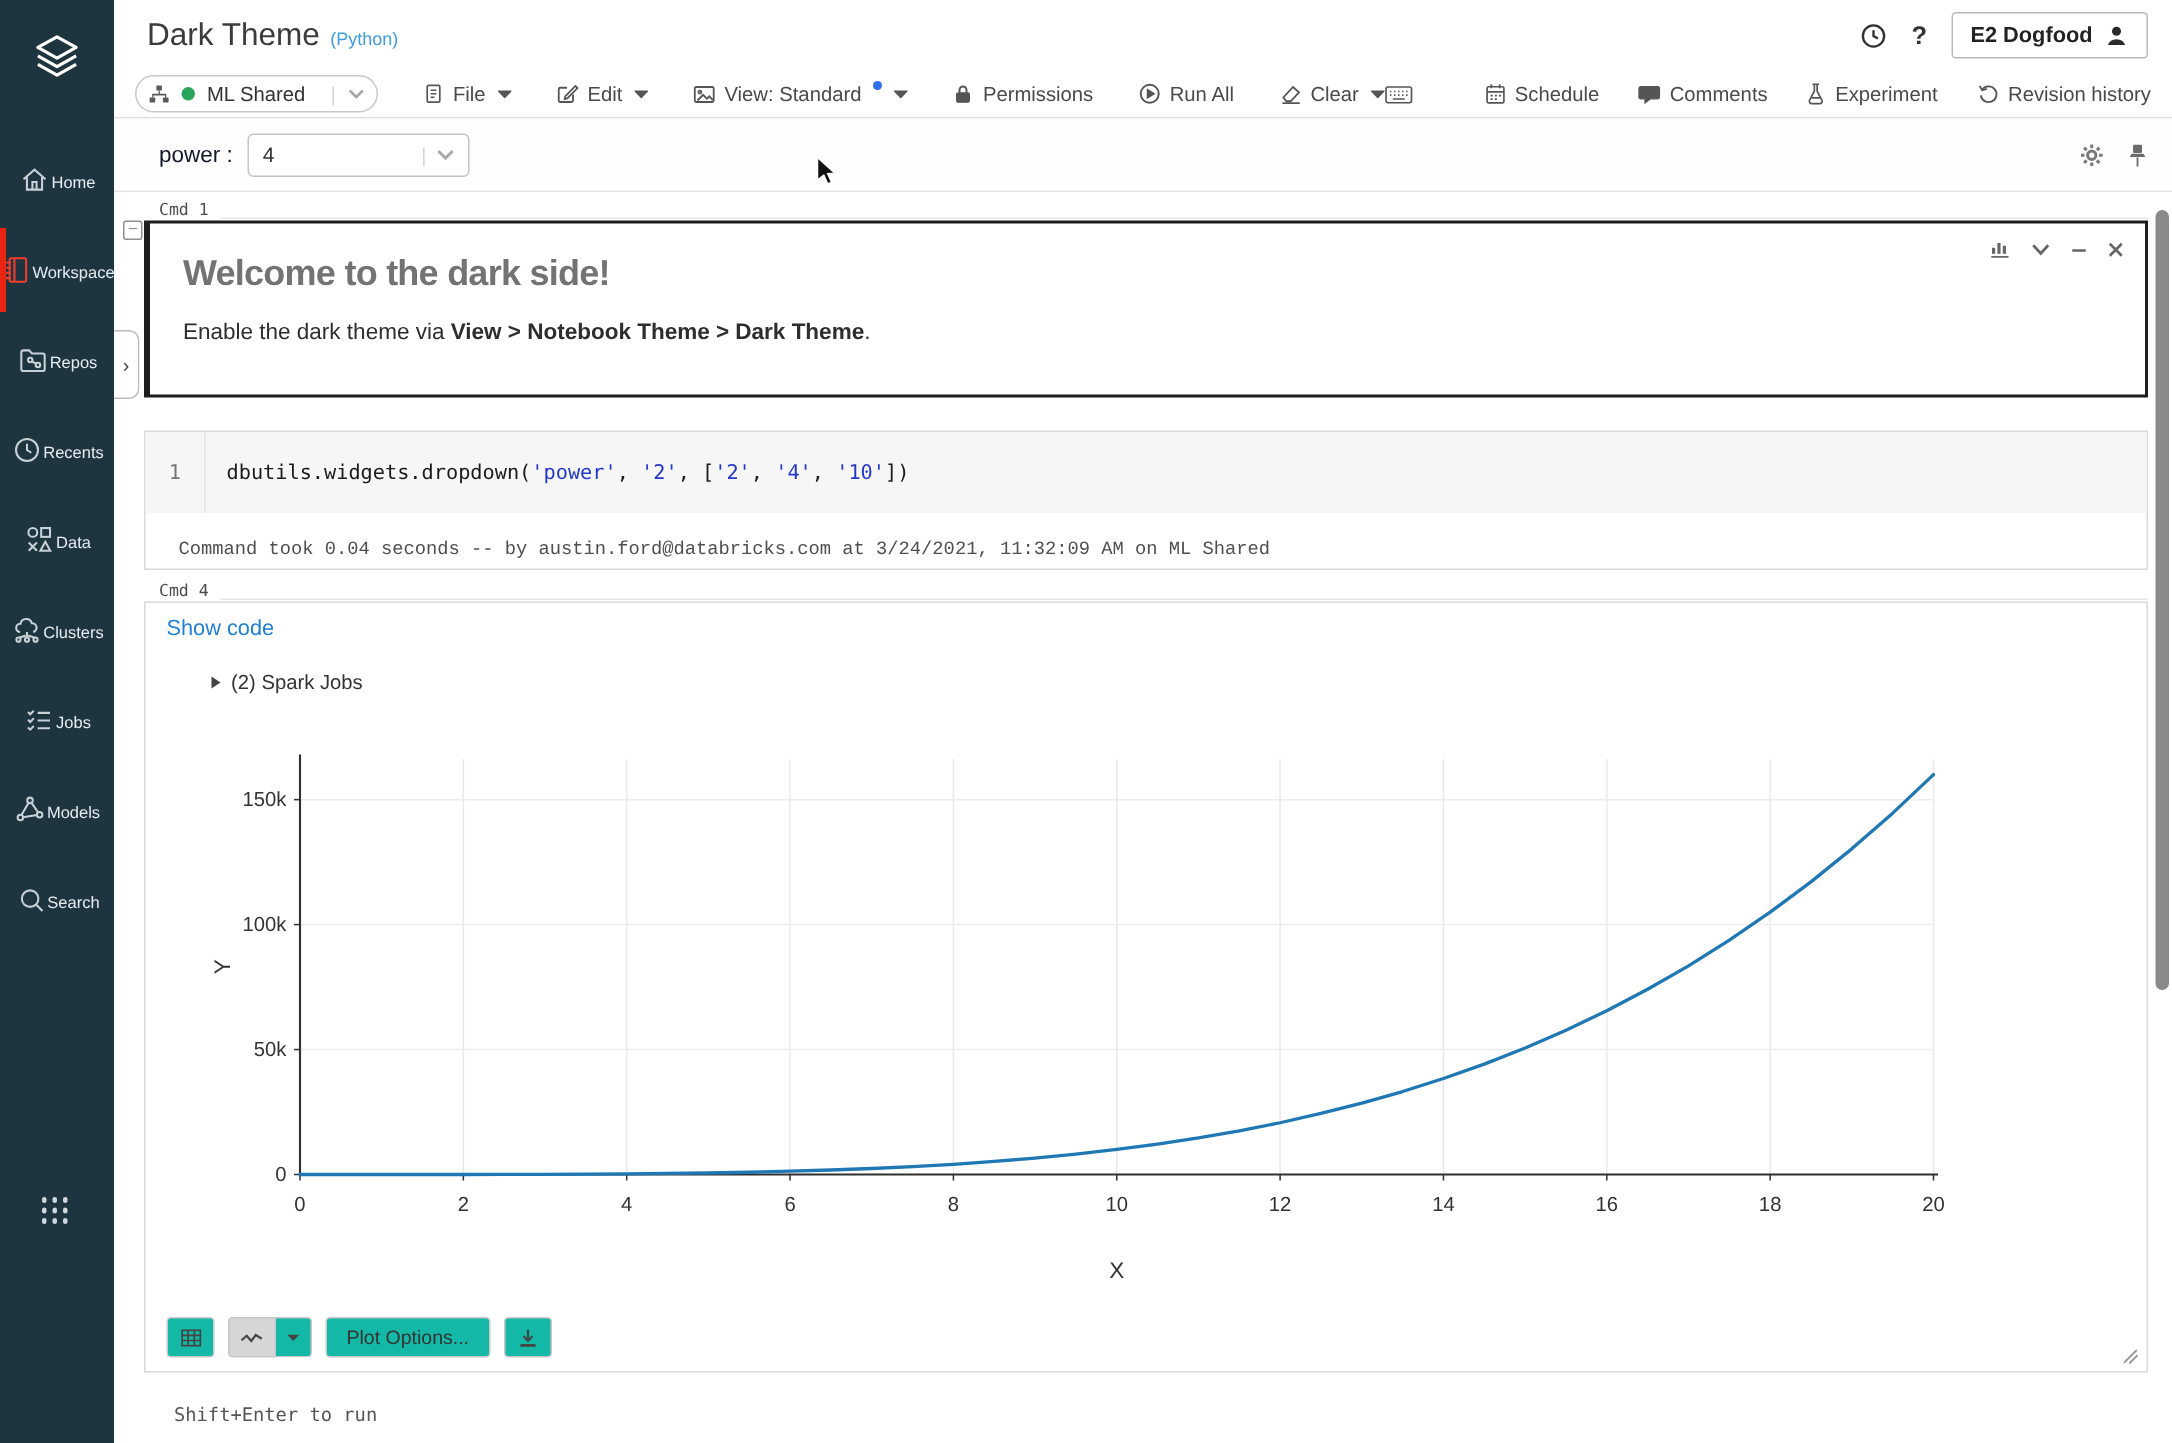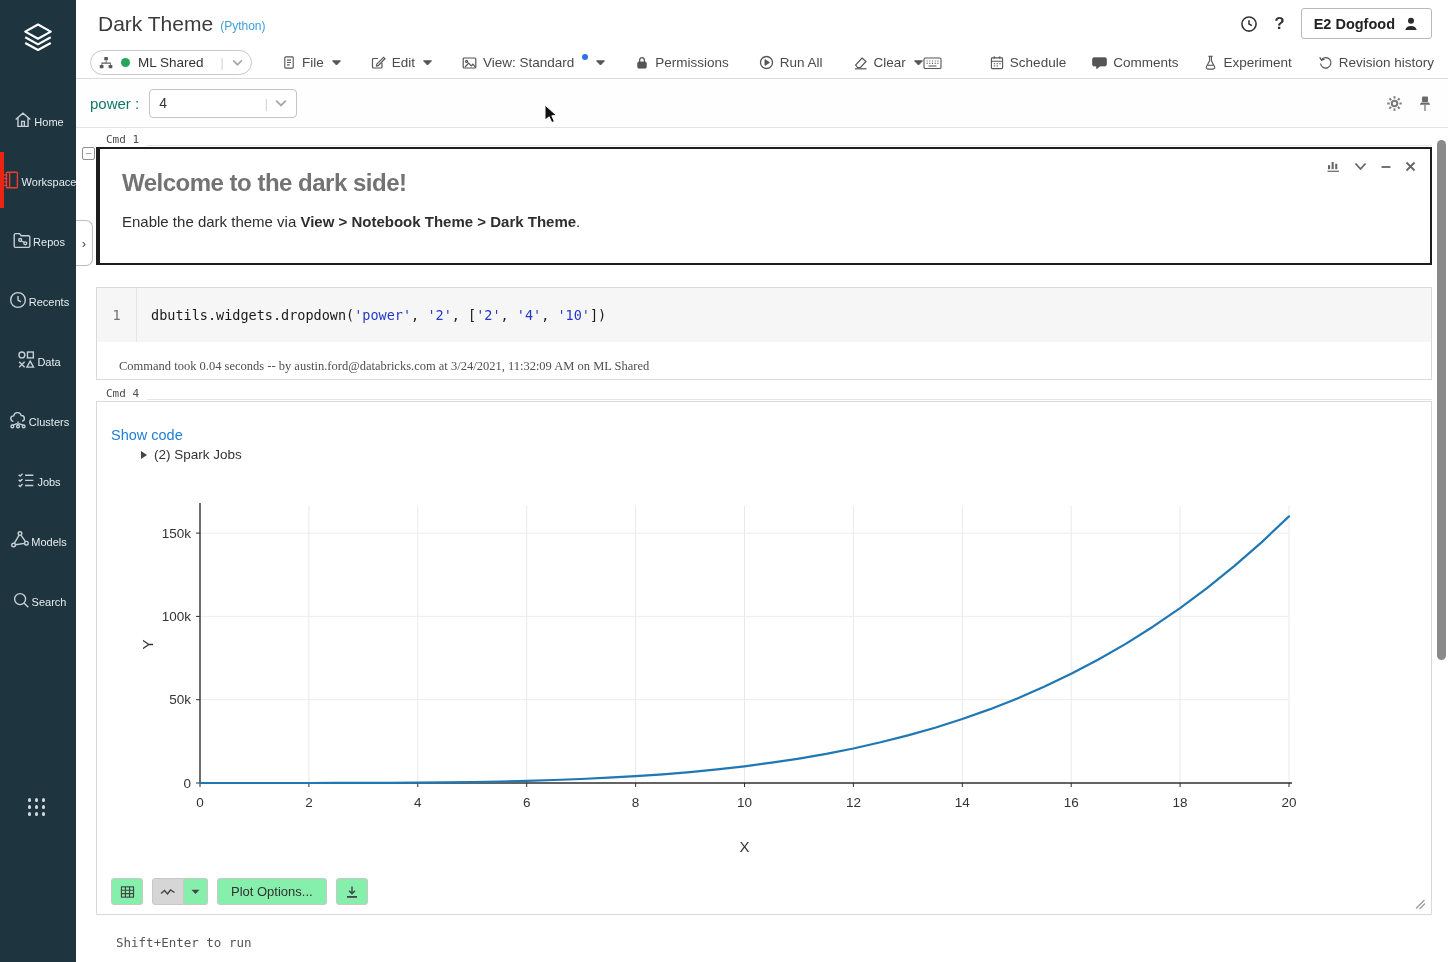--- a/index.html
+++ b/index.html
@@ -42,21 +42,21 @@
   .menu-item { display:flex; align-items:center; gap:6px; margin-left:30px; cursor:pointer; white-space:nowrap; }
   .menu-item svg { stroke:#555; }
   .caret { margin-left:2px; }
   .blue-dot { width:6px; height:6px; border-radius:50%; background:#2f6fed; position:relative; top:-6px; margin-left:2px; }
   .menubar-right { margin-left:auto; display:flex; align-items:center; gap:26px; }
   .menubar-right .menu-item { margin-left:0; }
   .kb-gap { margin-right:22px; }
 
   .widgetbar { position:absolute; left:0; top:79px; right:0; height:49px; border-bottom:1px solid #e3e3e3;
     display:flex; align-items:center; padding:0 16px 0 14px; background:#fefefe; }
-  .widget-label { font-size:15px; color:#0f766e; margin-right:10px; }
+  .widget-label { font-size:15px; color:#0f172a; margin-right:10px;margin-left:16px; }
   .widget-select { width:148px; height:29px; border:1px solid #c4c4c4; border-radius:4px; background:#fff;
     display:flex; align-items:center; padding:0 9px; font-size:14px; color:#333; cursor:pointer; }
   .widget-select .val { flex:1; }
   .widgetbar-right { margin-left:auto; display:flex; align-items:center; gap:15px; }
 
   
   .notebook { position:absolute; left:0; top:128px; right:0; height:834px; background:#fff; }
   .cells { position:absolute; left:20px; top:0; width:1336px; }
 
   .cmd-label { position:relative; height:14px; font-family:"DejaVu Sans Mono", monospace; font-size:11px; color:#4d4d4d; }
@@ -74,32 +74,32 @@
   .cell-icons { position:absolute; top:10px; right:14px; display:flex; align-items:center; gap:13px; }
   .cell-icons .icn { cursor:pointer; }
 
   .cell-code { position:absolute; left:0; top:159px; width:1336px; height:93px; border:1px solid #d9d9d9; background:#fff; }
   .codeblock { height:54px; background:#f6f6f6; display:flex; align-items:center;
     font-family:"DejaVu Sans Mono", monospace; font-size:13.5px; }
   .gutter { width:40px; text-align:center; color:#737373; border-right:1px solid #e6e6e6; align-self:stretch;
     display:flex; align-items:center; justify-content:center; }
   .codeline { padding-left:14px; color:#1a1a1a; white-space:pre; }
   .tok-string { color:#2438c9; }
-  .result-line { font-family:Liberation Serif, serif; font-size:12.5px; color:#4f4f4f; margin:17px 0 16px 22px; }
+  .result-line { font-family:Liberation Mono, monospace; font-size:12.5px; color:#4f4f4f; margin:17px 0 16px 22px; }
 
   .cell-chart { position:absolute; left:0; top:273px; width:1336px; height:514px; border:1px solid #d9d9d9; background:#fff; }
-  .show-code { position:absolute; left:14px; top:25px; font-size:14.5px; color:#1f81d6; cursor:pointer; }
+  .show-code { position:absolute; left:14px; top:9px; font-size:14.5px; color:#1f81d6; cursor:pointer; }
   .spark-jobs { position:absolute; left:32px; top:45px; font-size:13.5px; color:#333; display:flex; align-items:center; gap:7px; cursor:pointer;padding-left:12px; }
   .tri-right { width:0; height:0; border-left:6px solid #444; border-top:4.5px solid transparent; border-bottom:4.5px solid transparent; }
   #chart-svg { position:absolute; left:0; top:90px; }
   .tick { font-size:13.5px; fill:#333; font-family:"Liberation Sans", sans-serif; }
   .axis-title { font-size:15px; fill:#333; font-family:"Liberation Sans", sans-serif; }
 
   .chart-controls { position:absolute; left:14px; top:476px; display:flex; align-items:center; gap:9px; }
-  .btn { height:27px; border:1px solid #c8c8c8; border-radius:3px; background:#86efac; display:flex; align-items:center;
+  .btn { height:27px; border:1px solid #c8c8c8; border-radius:3px; background:#14b8a6; display:flex; align-items:center;
     justify-content:center; cursor:pointer; font-size:13px; color:#333; }
   .btn.sq { width:32px; }
   .btn-group { display:flex; }
   .btn-group .btn:first-child { border-radius:3px 0 0 3px; background:#d6d6d6; }
   .btn-group .btn:last-child { border-radius:0 3px 3px 0; width:24px; border-left:none; }
   .btn.plot-opts { padding:0 13px; }
   .resize-handle { position:absolute; right:5px; bottom:4px; cursor:nwse-resize; }
 
   .footer-hint { position:absolute; left:20px; top:807px; font-family:"DejaVu Sans Mono", monospace; font-size:12.5px; color:#555; }
 

